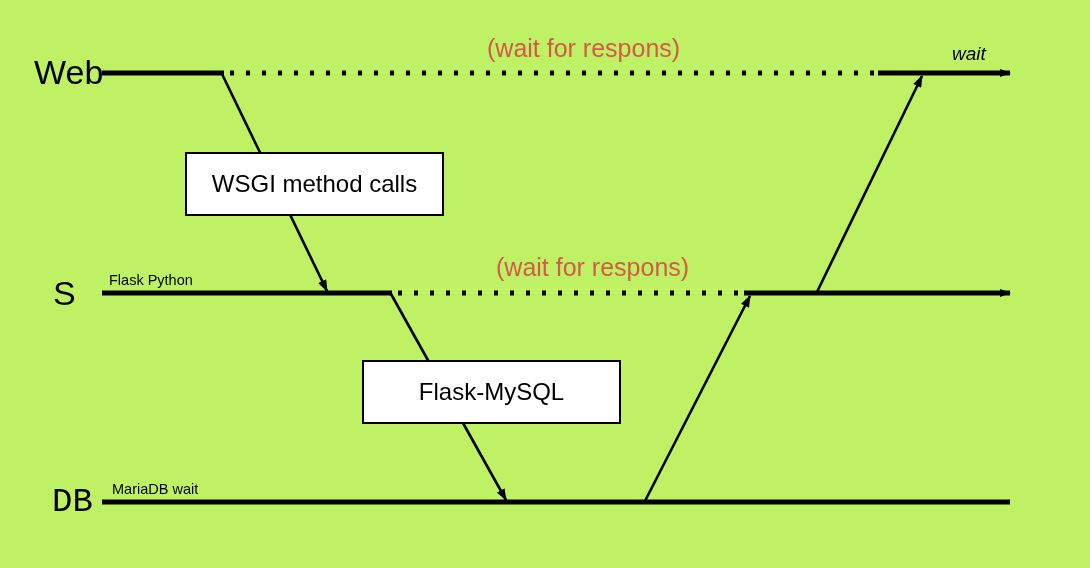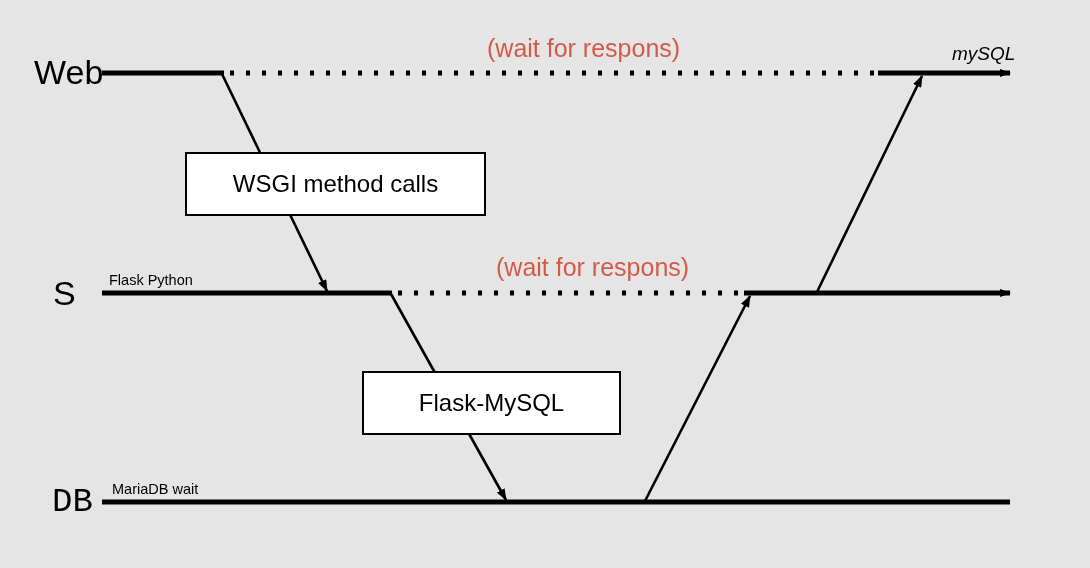--- a/index.html
+++ b/index.html
@@ -10,21 +10,21 @@
   body {
     font-family: "Liberation Sans", sans-serif;
     width: 1090px;
     height: 568px;
     overflow: hidden;
   }
   #diagram-root {
     position: relative;
     width: 1090px;
     height: 568px;
-    background: #e5e5e5;
+    background: #bef264;
   }
   svg.layer {
     position: absolute;
     top: 0;
     left: 0;
     width: 1090px;
     height: 568px;
   }
   .lifeline-label {
     position: absolute;
@@ -108,27 +108,27 @@
   <div class="lifeline-label" style="left:34px; top:55px;">Web</div>
 
   <div class="lifeline-label" style="left:53px; top:276px;">S</div>
 
   <div class="lifeline-label" style="left:52px; top:485px;font-family:Liberation Mono, monospace;">DB</div>
 
   <div class="tech-label" style="left:109px; top:273px;">Flask Python</div>
 
   <div class="tech-label" style="left:112px; top:482px;">MariaDB wait</div>
 
-  <div class="time-label" style="left:952px; top:44px;">mySQL</div>
+  <div class="time-label" style="left:952px; top:44px;">wait</div>
 
   <div class="wait-label" style="left:443px; top:36px; color:#d45a48;">(wait for respons)</div>
 
   <div class="wait-label" style="left:452px; top:255px; color:#d45a48;">(wait for respons)</div>
 
-  <div class="msg-box" style="left:185px; top:152px; width:301px; height:64px;">
+  <div class="msg-box" style="left:185px; top:152px; width:259px; height:64px;">
     <span class="msg-box-text">WSGI method calls</span>
   </div>
 
-  <div class="msg-box" style="left:362px; top:371px; width:259px; height:64px;">
+  <div class="msg-box" style="left:362px; top:360px; width:259px; height:64px;">
     <span class="msg-box-text">Flask-MySQL</span>
   </div>
 
 </div>
 
 </body></html>

